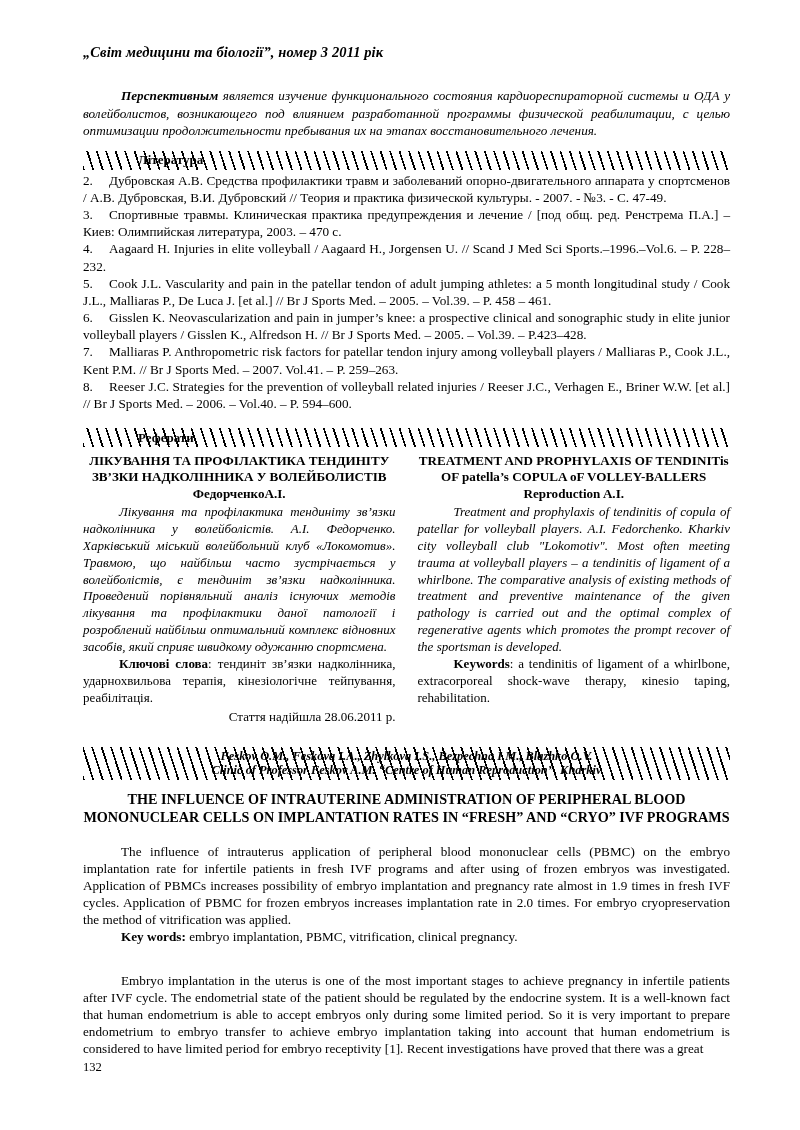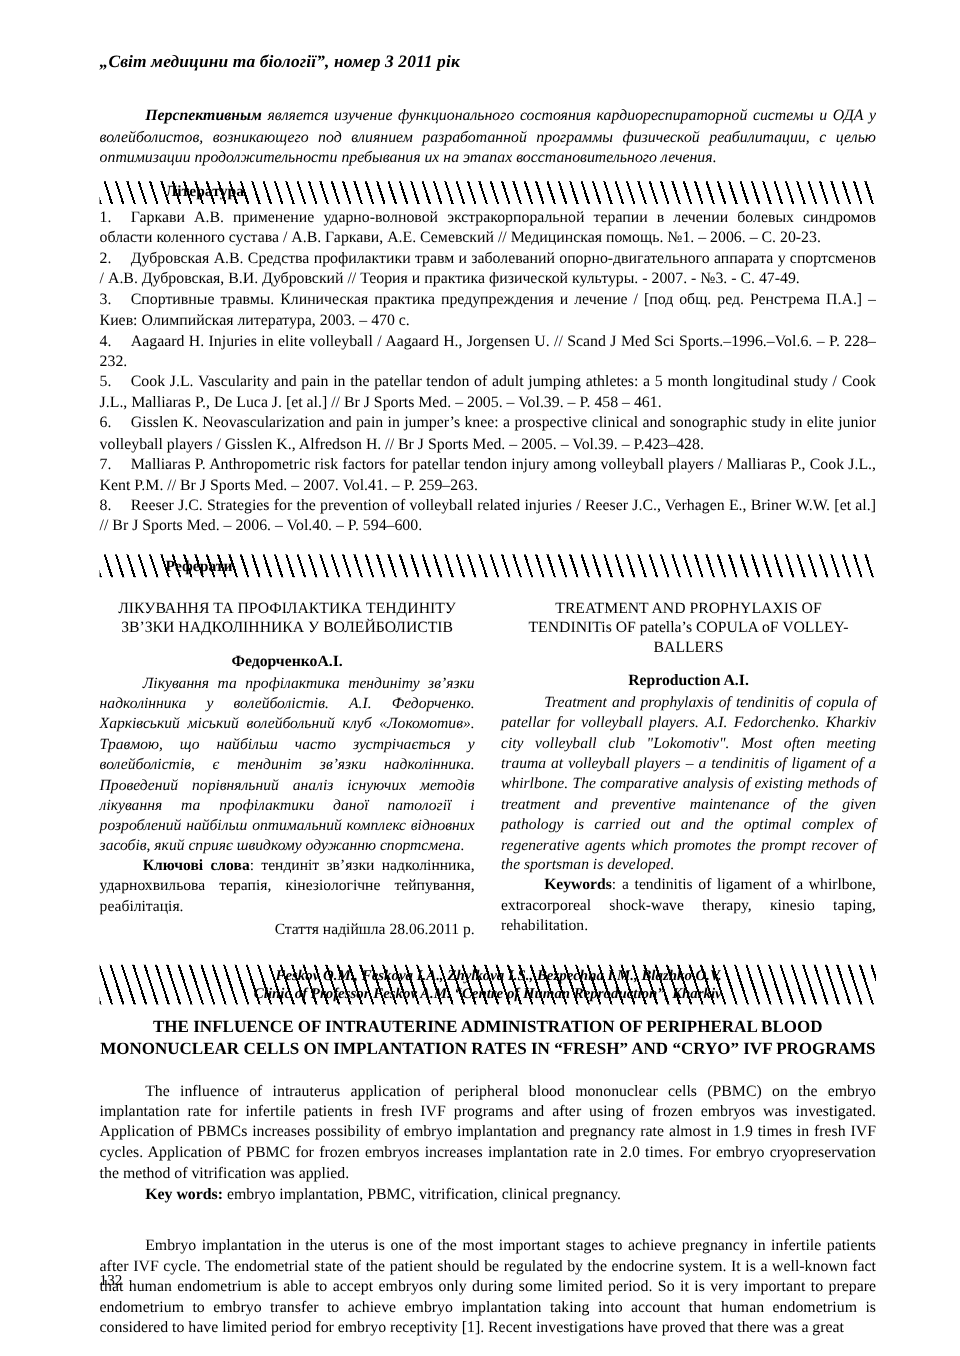--- a/index.html
+++ b/index.html
@@ -70,21 +70,21 @@
     line-height: 1.15;
     mix-blend-mode: normal;
   }
   .hatch-label.authors {
     left: 50%;
     transform: translate(-50%, -50%);
     text-align: center;
     font-style: italic;
     font-size: 12.4px;
   }
-  .hatch-label.authors .ln { display: block; text-align: right; }
+  .hatch-label.authors .ln { display: block; }
 
   
   .ref-list { margin: 2px 0 0 0; }
   .ref-item {
     font-size: 13.2px;
     line-height: 1.30;
     text-align: justify;
     margin: 0;
     padding-left: 0;
     display: block;
@@ -96,24 +96,24 @@
 
   
   .abs-titles {
     display: flex;
     gap: 22px;
     margin-top: 6px;
   }
   .abs-col { flex: 1 1 0; min-width: 0; }
   .abs-title {
     text-align: center;
-    font-weight: normal;
+    font-weight: bold;
     font-size: 13.1px;
     line-height: 1.22;
-    margin: 12px;
+    margin: 0;
   }
   .abs-author {
     text-align: center;
     font-weight: bold;
     font-size: 13.1px;
     margin: 1px 0 2px 0;
   }
   .abs-body {
     font-size: 13.0px;
     line-height: 1.30;
@@ -185,21 +185,20 @@
 
   <div class="running-head">„Світ медицини та біології”, номер 3 2011 рік</div>
 
   <p class="para italic indent"><b>Перспективным</b><span> является изучение функционального состояния кардиореспираторной системы и ОДА у волейболистов, возникающего под влиянием разработанной программы физической реабилитации, с целью оптимизации продолжительности пребывания их на этапах восстановительного лечения.</span></p>
 
   <div class="hatch-bar">
     <span class="hatch-label">Література</span>
   </div>
 
   <div class="ref-list">
-    <p class="ref-item"><span class="num">1.</span><span>Гаркави А.В. применение ударно-волновой экстракорпоральной терапии в лечении болевых синдромов области коленного сустава / А.В. Гаркави, А.Е. Семевский // Медицинская помощь. №1. –  2006. – С. 20-23.</span></p>
     <p class="ref-item"><span class="num">2.</span><span>Дубровская А.В. Средства профилактики травм и заболеваний опорно-двигательного аппарата у спортсменов / А.В. Дубровская, В.И. Дубровский // Теория и практика физической культуры. - 2007. - №3. - С. 47-49.</span></p>
     <p class="ref-item"><span class="num">3.</span><span>Спортивные травмы. Клиническая практика предупреждения и лечение / [под общ. ред. Ренстрема П.А.] – Киев: Олимпийская литература, 2003. – 470 с.</span></p>
     <p class="ref-item"><span class="num">4.</span><span>Aagaard H. Injuries in elite volleyball / Aagaard H., Jorgensen U. // Scand J Med Sci Sports.–1996.–Vol.6. – P. 228–232.</span></p>
     <p class="ref-item"><span class="num">5.</span><span>Cook J.L. Vascularity and pain in the patellar tendon of adult jumping athletes: a 5 month longitudinal study / Cook J.L., Malliaras P., De Luca J. [et al.] // Br J Sports Med.  – 2005. – Vol.39. – P. 458 – 461.</span></p>
     <p class="ref-item"><span class="num">6.</span><span>Gisslen K. Neovascularization and pain in jumper’s knee: a prospective clinical and sonographic study in elite junior volleyball players / Gisslen K., Alfredson H. // Br J Sports Med. – 2005. – Vol.39. – P.423–428.</span></p>
     <p class="ref-item"><span class="num">7.</span><span>Malliaras P. Anthropometric risk factors for patellar tendon injury among volleyball players / Malliaras P., Cook J.L., Kent P.M. // Br J Sports Med. – 2007. Vol.41. – P. 259–263.</span></p>
     <p class="ref-item"><span class="num">8.</span><span>Reeser J.C. Strategies for the prevention of volleyball related injuries / Reeser J.C., Verhagen E., Briner W.W. [et al.]  // Br J Sports Med. – 2006. – Vol.40. – P. 594–600.</span></p>
   </div>
 
   <div class="hatch-bar" style="margin-top:16px;">

